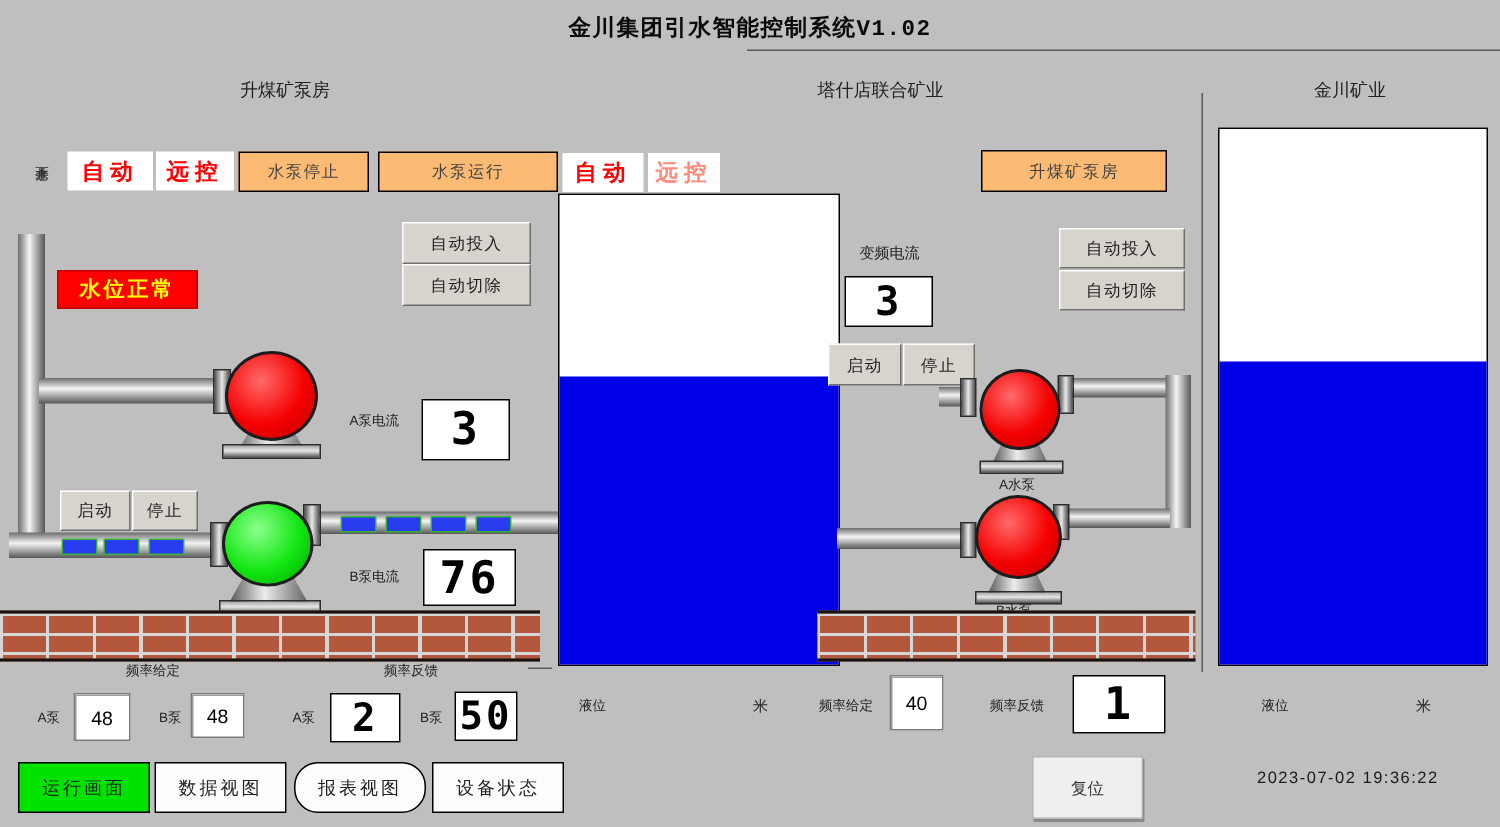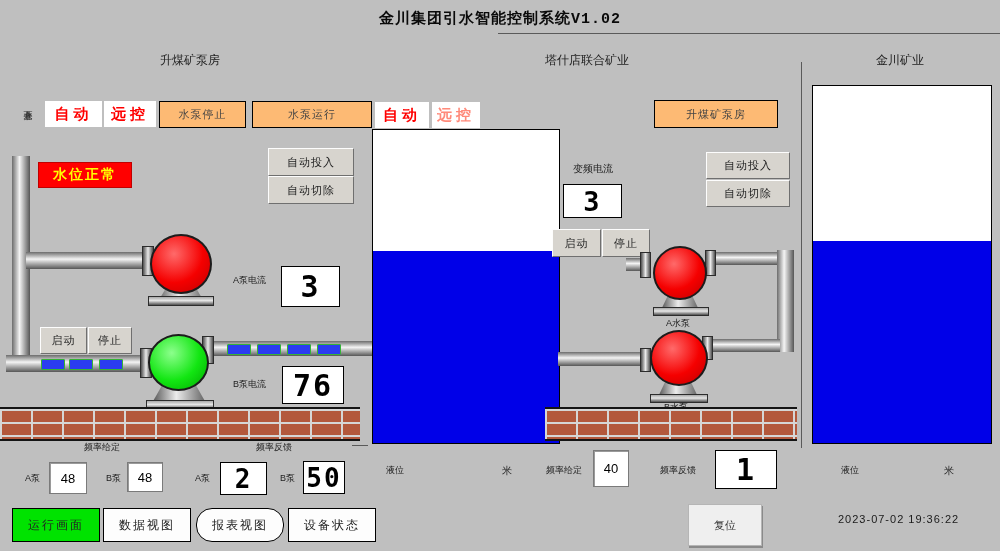--- a/index.html
+++ b/index.html
@@ -49,21 +49,21 @@
   <div class="abs hdr" style="left:545px;top:52px;">塔什店联合矿业</div>
   <div class="abs hdr" style="left:876px;top:52px;">金川矿业</div>
 
   <div class="abs vtext" style="left:22px;top:104px;height:56px;">井下水仓</div>
 
   <div class="abs btn-red" style="left:45px;top:101px;width:57px;height:26px;">自动</div>
   <div class="abs btn-red" style="left:104px;top:101px;width:52px;height:26px;">远控</div>
   <div class="abs btn-cyan" style="left:159px;top:101px;width:85px;height:25px;">水泵停止</div>
   <div class="abs btn-cyan" style="left:252px;top:101px;width:118px;height:25px;">水泵运行</div>
 
-  <div class="abs warn" style="left:38px;top:162px;width:92px;height:24px;text-align:center;">水位正常</div>
+  <div class="abs warn" style="left:38px;top:180px;width:92px;height:24px;text-align:center;">水位正常</div>
 
   <div class="abs btn3d" style="left:268px;top:148px;width:84px;height:26px;">自动投入</div>
   <div class="abs btn3d" style="left:268px;top:176px;width:84px;height:26px;">自动切除</div>
 
   <div class="abs pipe-v" style="left:12px;top:156px;width:18px;height:216px;"></div>
   <div class="abs pipe-h" style="left:26px;top:252px;width:126px;height:17px;"></div>
   <div class="abs pipe-h" style="left:6px;top:355px;width:142px;height:17px;"></div>
   <div class="abs flowseg" style="left:41px;top:359px;width:22px;height:9px;"></div>
   <div class="abs flowseg" style="left:69px;top:359px;width:22px;height:9px;"></div>
   <div class="abs flowseg" style="left:99px;top:359px;width:22px;height:9px;"></div>

